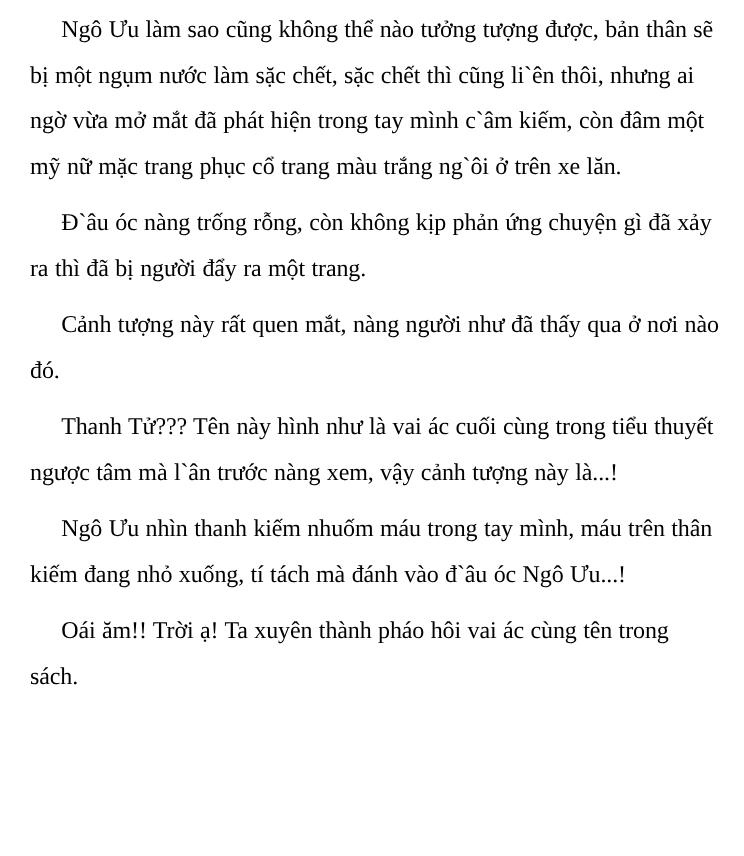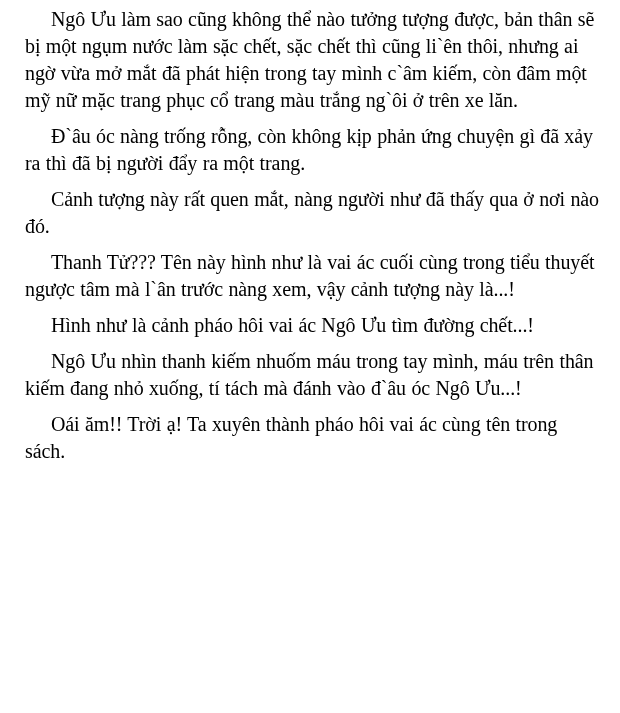--- a/index.html
+++ b/index.html
@@ -8,36 +8,35 @@
     background: #ffffff;
   }
   .page {
     width: 620px;
     height: 713px;
     box-sizing: border-box;
     background: #ffffff;
     color: #000000;
     font-family: "Liberation Serif", "DejaVu Serif", serif;
     font-size: 20px;
-    line-height: 27px;
+    line-height: 38px;
     letter-spacing: -0.1px;
     padding: 6px 18px 0 25px;
     overflow: hidden;
     text-align: left;
   }
   .page p {
     margin: 0 0 9px 0;
     text-indent: 26px;
     word-spacing: 0.5px;
   }
 </style>
 </head>
 <body>
 
 <div class="page">
   <p>Ngô Ưu làm sao cũng không thể nào tưởng tượng được, bản thân sẽ bị một ngụm nước làm sặc chết, sặc chết thì cũng li`ên thôi, nhưng ai ngờ vừa mở mắt đã phát hiện trong tay mình c`âm kiếm, còn đâm một mỹ nữ mặc trang phục cổ trang màu trắng ng`ôi ở trên xe lăn.</p>
   <p>Đ`âu óc nàng trống rỗng, còn không kịp phản ứng chuyện gì đã xảy ra thì đã bị người đẩy ra một trang.</p>
   <p>Cảnh tượng này rất quen mắt, nàng người như đã thấy qua ở nơi nào đó.</p>
   <p>Thanh Tử??? Tên này hình như là vai ác cuối cùng trong tiểu thuyết ngược tâm mà l`ân trước nàng xem, vậy cảnh tượng này là...!</p>
-  <p>Hình như là cảnh pháo hôi vai ác Ngô Ưu tìm đường chết...!</p>
   <p>Ngô Ưu nhìn thanh kiếm nhuốm máu trong tay mình, máu trên thân kiếm đang nhỏ xuống, tí tách mà đánh vào đ`âu óc Ngô Ưu...!</p>
   <p>Oái ăm!! Trời ạ! Ta xuyên thành pháo hôi vai ác cùng tên trong sách.</p>
 </div>
 
 </body></html>

